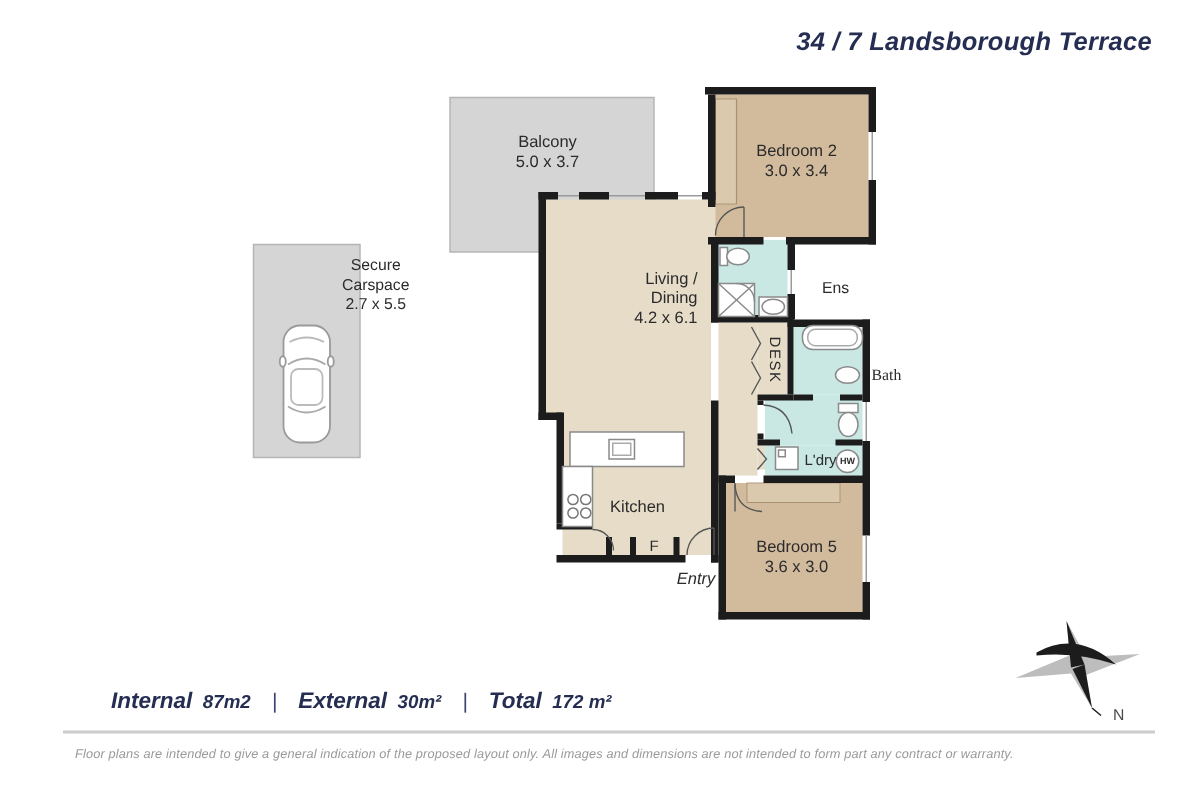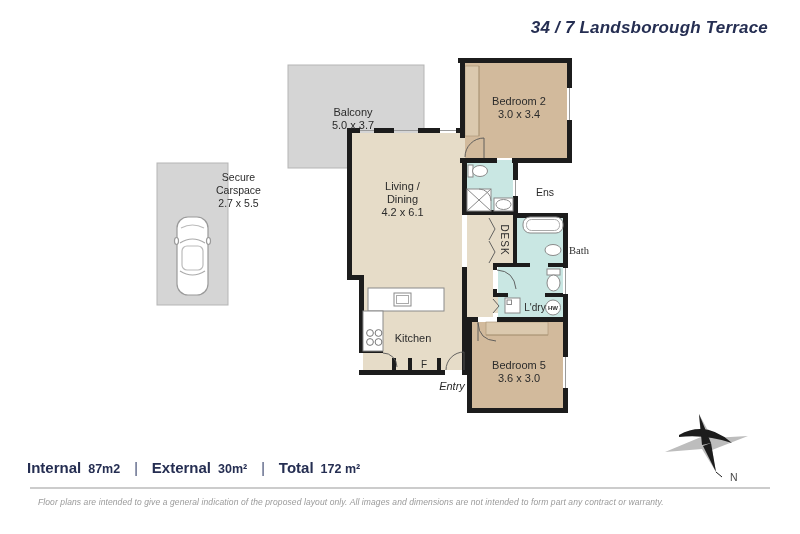--- a/index.html
+++ b/index.html
@@ -1,27 +1,27 @@
 <!DOCTYPE html>
 <html><head>
 <meta charset="utf-8">
 <style>
   html,body{margin:0;padding:0;background:#ffffff;}
   body{width:800px;height:534px;position:relative;overflow:hidden;
        font-family:"Liberation Sans", sans-serif;}
-  .page{position:absolute;inset:0;}
+  .page{position:absolute;inset:0;margin-left:12px;}
   svg.plan{position:absolute;left:0;top:0;}
   .lbl{position:absolute;color:#2b2b2b;text-align:center;line-height:13px;}
   .lbl div{white-space:nowrap;}
   .f11{font-size:11px;}
   .f10{font-size:10.5px;padding-left:46px;}
   .title{position:absolute;top:18px;right:32px;font-size:17px;font-weight:bold;
          font-style:italic;color:#252e52;letter-spacing:.2px;}
-  .summary{position:absolute;left:27px;top:459px;display:flex;align-items:baseline;
-           color:#252e52;font-weight:bold;}
+  .summary{position:absolute;left:62px;top:459px;display:flex;align-items:baseline;
+           color:#252e52;font-style:italic;font-weight:bold;}
   .summary .word{font-size:15px;}
   .summary .val{font-size:12.5px;margin-left:7px;}
   .summary .sep{font-size:14px;font-weight:normal;color:#3c476f;margin:0 14px;}
   .divider{position:absolute;left:30px;right:30px;top:487px;height:2px;background:#cccccc;}
   .disclaimer{position:absolute;left:38px;top:497px;font-size:8.5px;font-style:italic;
               color:#9a9a9a;letter-spacing:.1px;}
   .desk-lbl{position:absolute;left:504px;top:240px;font-size:10px;letter-spacing:1px;
             color:#2b2b2b;transform:translate(-50%,-50%) rotate(90deg);}
   .hw-lbl{position:absolute;left:553px;top:308px;font-size:6px;font-weight:bold;
           color:#2b2b2b;transform:translate(-50%,-50%);}
@@ -206,37 +206,37 @@
     <polygon points="699,414 712,438 748,436 712,450 716,472 702,449 665,452 701,437" fill="#bdbdbd"></polygon>
     <path d="M679,435 Q706,420 732,443 Q705,434 679,437 Z" fill="#1c1c1c"></path>
     <polygon points="699,414 711,443 702,445" fill="#1c1c1c"></polygon>
     <polygon points="716,472 703,446 711,443" fill="#1c1c1c"></polygon>
     <line x1="716" y1="472" x2="722" y2="477" stroke="#1c1c1c" stroke-width="1"></line>
   </g>
 </svg>
 
 <div class="title">34 / 7 Landsborough Terrace</div>
 
-<div class="lbl f11" style="left:288px;top:106px;width:130px;text-align:center;">
+<div class="lbl f11" style="left:288px;top:89px;width:130px;text-align:center;">
   <div>Balcony</div>
   <div>5.0 x 3.7</div>
 </div>
 
 <div class="lbl f10" style="left:157px;top:171px;width:71px;">
   <div>Secure</div>
   <div>Carspace</div>
   <div>2.7 x 5.5</div>
 </div>
 
 <div class="lbl f11" style="left:464px;top:95px;width:110px;">
   <div>Bedroom 2</div>
   <div>3.0 x 3.4</div>
 </div>
 
-<div class="lbl f11" style="left:352px;top:180px;width:101px;">
+<div class="lbl f11" style="left:352px;top:180px;width:101px;text-align:right;">
   <div>Living /</div>
   <div>Dining</div>
   <div>4.2 x 6.1</div>
 </div>
 
 <div class="lbl f10" style="left:484px;top:186px;width:30px;text-align:center;">
   <div>Ens</div>
 </div>
 
 <div class="desk-lbl">DESK</div>

